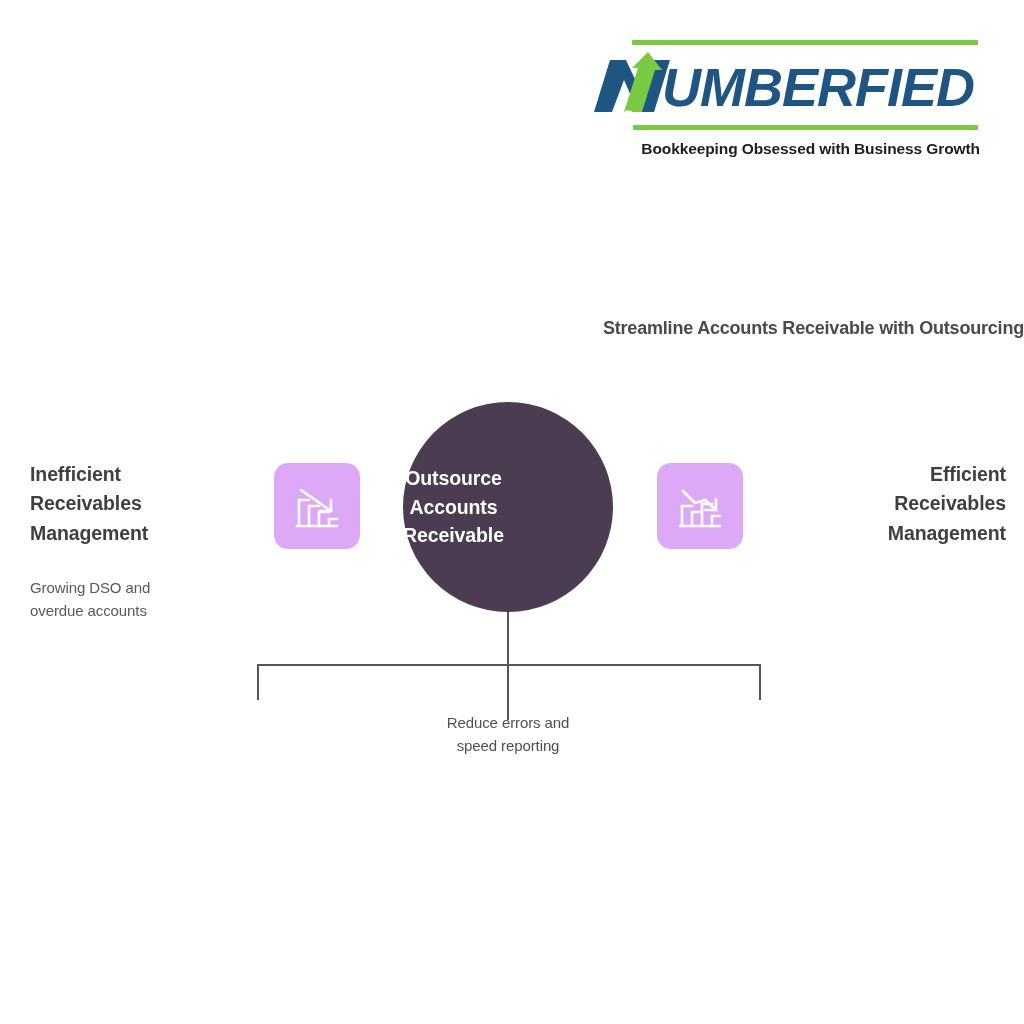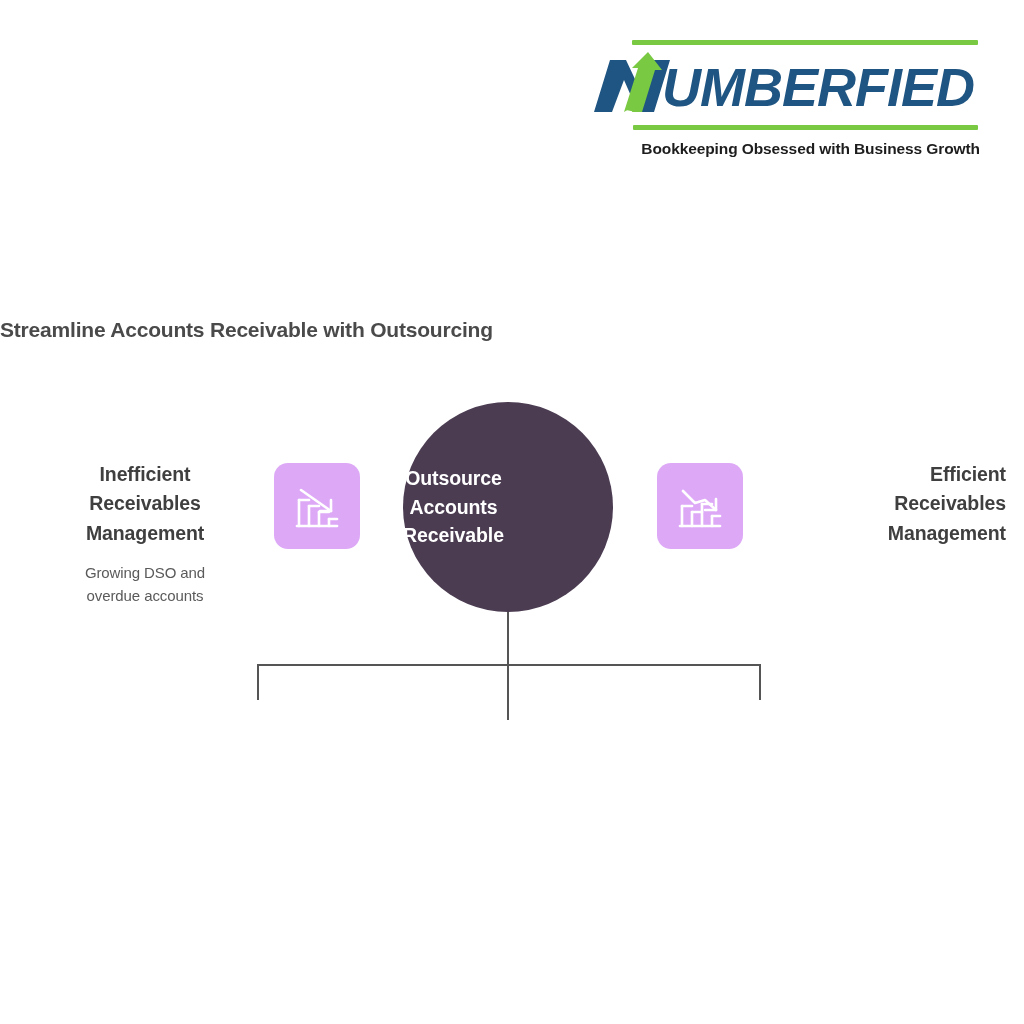--- a/index.html
+++ b/index.html
@@ -53,22 +53,22 @@
     letter-spacing: -0.1px;
     white-space: nowrap;
   }
 
   
   #main-title {
     position: absolute;
     left: 0;
     top: 318px;
     width: 1024px;
-    text-align: left;
-    font-size: 21px;
+    text-align: right;
+    font-size: 18px;
     font-weight: bold;
     color: #4a4a4a;
     letter-spacing: -0.2px;
   }
 
   
   #diagram {
     position: absolute;
     left: 0;
     top: 0;
@@ -109,33 +109,33 @@
     display: flex;
     align-items: center;
     justify-content: center;
   }
   #icon-badge-left  { left: 274px; top: 463px; }
   #icon-badge-right { left: 657px; top: 463px; }
   .icon-badge svg { display: block; }
 
   
   .side-group { position: absolute; width: 230px; }
-  #side-left  { left: 30px;  top: 460px; text-align: center; }
+  #side-left  { left: 30px;  top: 460px; text-align: left; }
   #side-right { left: 776px; top: 460px; text-align: right; }
 
   .side-heading {
     font-size: 19.5px;
     font-weight: bold;
     color: #3f3f3f;
     line-height: 1.5;
     letter-spacing: -0.1px;
     white-space: pre-line;
   }
   .side-sub {
-    margin-top: 14px;
+    margin-top: 29px;
     font-size: 15px;
     color: #5a5a5a;
     line-height: 1.53;
     letter-spacing: -0.1px;
     white-space: pre-line;
   }
 
   
   .connector {
     position: absolute;
@@ -246,14 +246,16 @@
       <path d="M44 21 L44 32 L33 32" stroke-linecap="round"></path>
     </svg>
   </div>
 
   <div id="center-node">
     <div id="center-node-label">Outsource
 Accounts
 Receivable</div>
   </div>
 
+  <div class="bottom-label" id="bottom-label-1">Reduce errors and
+speed reporting</div>
 
 </div>
 
 </body></html>

